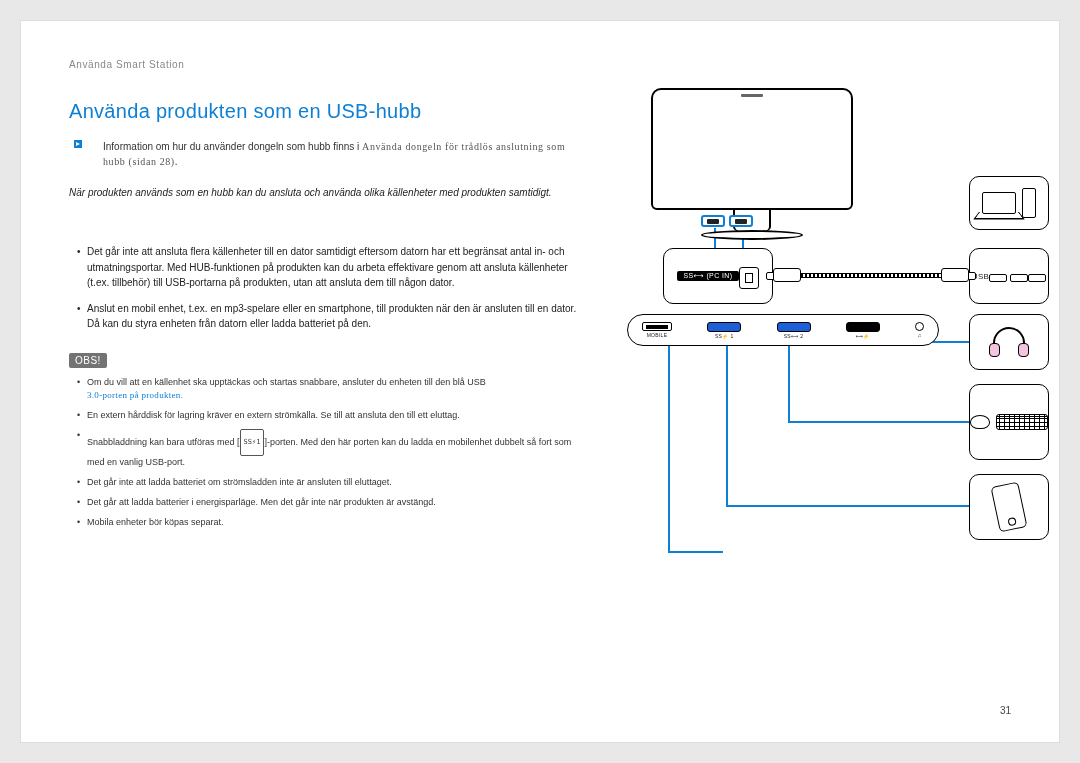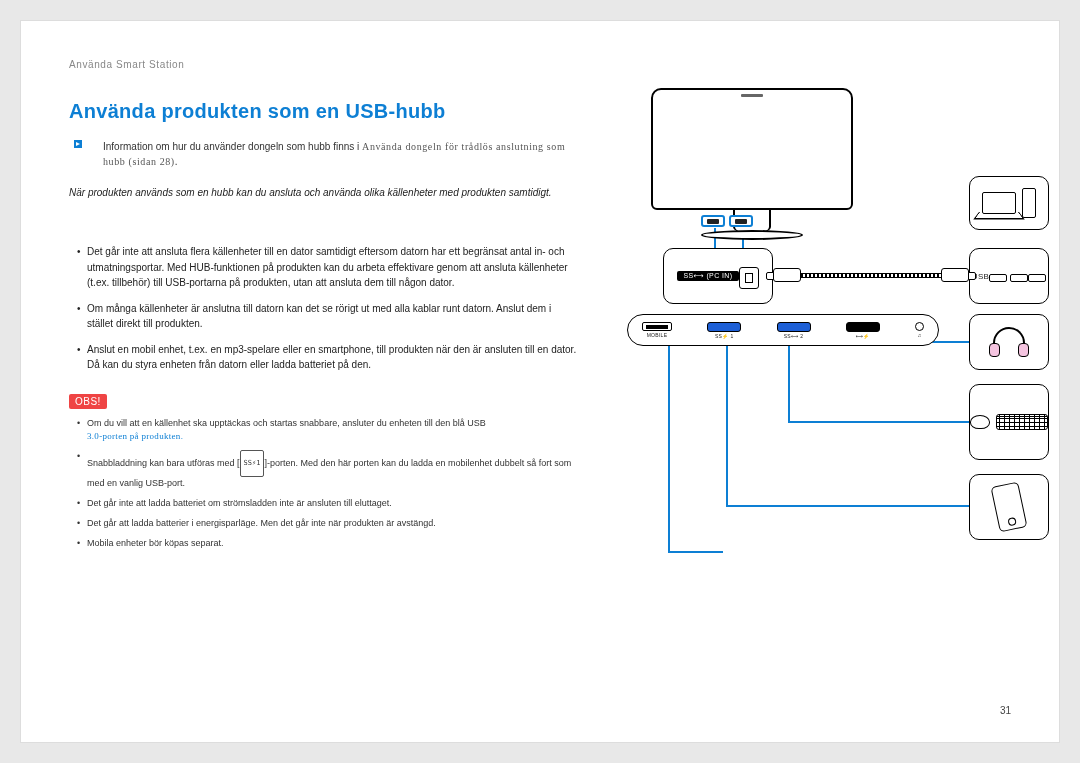--- a/index.html
+++ b/index.html
@@ -34,21 +34,21 @@
     flex-shrink: 0;
   }
   .right-col {
     flex: 1;
     position: relative;
     min-height: 460px;
   }
   h1.section-title {
     color: #0d7fd4;
     font-size: 20px;
-    font-weight: 700;
+    font-weight: 400;
     letter-spacing: 0.3px;
     margin-bottom: 16px;
   }
   .info-block {
     display: flex;
     gap: 20px;
     margin-bottom: 16px;
     padding-left: 4px;
   }
   .info-icon svg { display: block; }
@@ -83,21 +83,21 @@
     margin-bottom: 10px;
   }
   ul.main-bullets li::before {
     content: "•";
     position: absolute;
     left: -10px;
     top: 0;
   }
   .obs-badge {
     display: inline-block;
-    background: #ef4444;
+    background: #737373;
     color: #fff;
     font-size: 10px;
     letter-spacing: 0.5px;
     padding: 2px 6px;
     border-radius: 2px;
     margin-bottom: 8px;
   }
   ul.note-bullets {
     list-style: none;
     padding-left: 18px;
@@ -344,31 +344,31 @@
         </span>
         <div class="info-text">
           <span>Information om hur du använder dongeln som hubb finns i </span><span class="ref-link">Använda dongeln för trådlös anslutning som hubb (sidan 28)</span><span>.</span>
         </div>
       </div>
 
       <p class="body-text">När produkten används som en hubb kan du ansluta och använda olika källenheter med produkten samtidigt.</p>
 
       <ul class="main-bullets">
         <li>Det går inte att ansluta flera källenheter till en dator samtidigt eftersom datorn har ett begränsat antal in- och utmatningsportar. Med HUB-funktionen på produkten kan du arbeta effektivare genom att ansluta källenheter (t.ex. tillbehör) till USB-portarna på produkten, utan att ansluta dem till någon dator.</li>
-        <li>Om många källenheter är anslutna till datorn kan det se rörigt ut med alla kablar runt datorn. Anslut dem i stället direkt till produkten.</li>
         <li>Anslut en mobil enhet, t.ex. en mp3-spelare eller en smartphone, till produkten när den är ansluten till en dator. Då kan du styra enheten från datorn eller ladda batteriet på den.</li>
       </ul>
 
       <div class="obs-badge">OBS!</div>
 
       <ul class="note-bullets">
         <li>
           <span>Om du vill att en källenhet ska upptäckas och startas snabbare, ansluter du enheten till den blå USB </span><br>
           <span class="note-blue">3.0-porten på produkten.</span>
         </li>
+        <li>En extern hårddisk för lagring kräver en extern strömkälla. Se till att ansluta den till ett eluttag.</li>
         <li>
           <span>Snabbladdning kan bara utföras med [</span><span class="inline-icon">SS⚡1</span><span>]-porten. Med den här porten kan du ladda en mobilenhet dubbelt så fort som med en vanlig USB-port.</span>
         </li>
         <li>Det går inte att ladda batteriet om strömsladden inte är ansluten till eluttaget.</li>
         <li>Det går att ladda batterier i energisparläge. Men det går inte när produkten är avstängd.</li>
         <li>Mobila enheter bör köpas separat.</li>
       </ul>
 
     </div>
 

